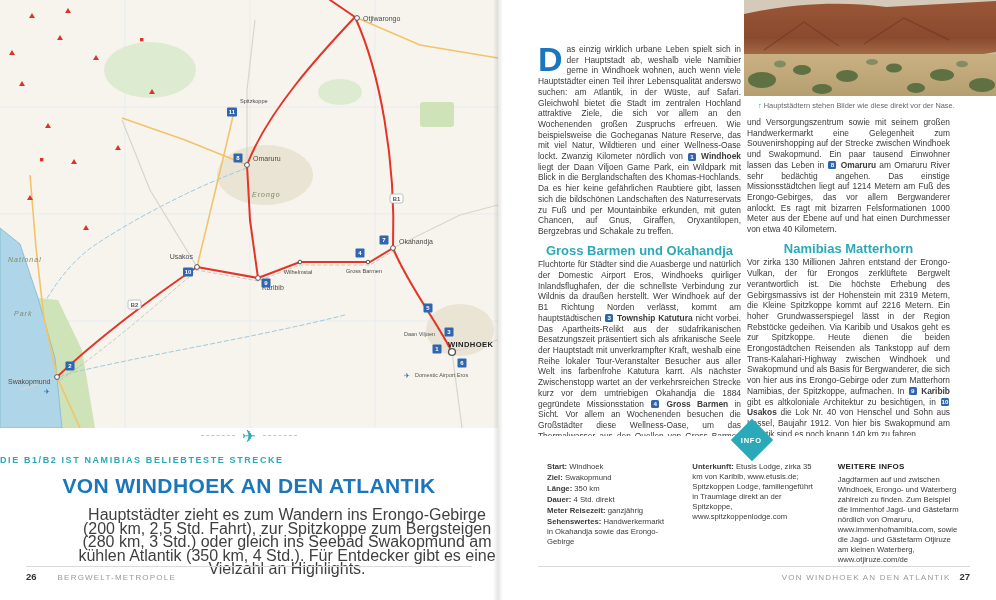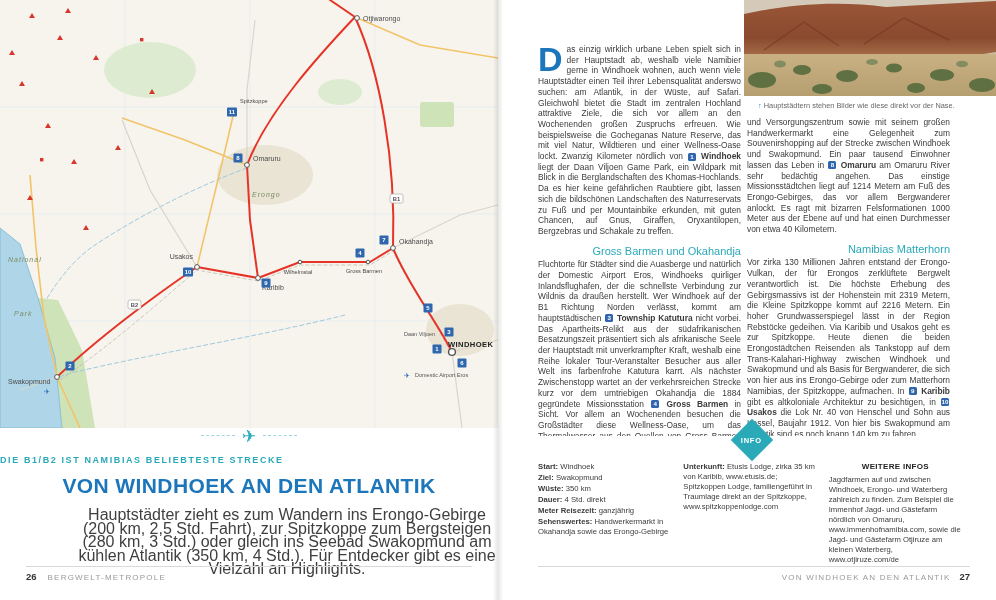--- a/index.html
+++ b/index.html
@@ -22,48 +22,48 @@
     font-size:21px; font-weight:bold; letter-spacing:0.4px; }
   .intro { position:absolute; top:508px; left:39px; width:420px; text-align:center; color:#3f3f3f;
     font-size:16px; line-height:13.5px;margin-left:38px; }
   .rule { position:absolute; top:566px; border-top:1px solid #d9d9d9; }
   .rule-left { left:26px; right:26px; }
   .rule-right { left:40px; right:26px; }
   .footer { position:absolute; top:571px; font-size:8px; color:#999; letter-spacing:1.2px; }
   .footer .pagenum { color:#333; font-weight:bold; font-size:9.5px; letter-spacing:0; }
   .footer-left { left:26px; }
   .footer-right { right:26px; text-align:right; }
-  .footer-left .chapter { margin-left:11px; }
+  .footer-left .chapter { margin-left:21px; }
   .footer-right .pagenum { margin-left:9px; }
 
   
   .photo { position:absolute; left:246px; top:0; width:252px; height:96px; overflow:hidden; }
   .photo svg { display:block; }
   .photo-caption { position:absolute; left:260px; top:101px; width:246px; font-size:7.4px; color:#666; }
   .photo-caption .cap-arrow { color:#2aa9b8; font-weight:bold; margin-right:2px; }
 
   .col { position:absolute; width:203px; text-align:justify; color:#3b3b3b;
     font-size:8.4px; line-height:10.7px; overflow:hidden; }
   .col1 { left:40px; top:44px; height:392px; }
   .col2 { left:249px; top:117px; height:319px; }
   .dropcap { float:left; color:#1b76bb; font-weight:bold; font-size:34px; line-height:29px; padding:1px 4px 0 0; }
-  .subhead { color:#2aa9b8; font-size:11px; font-weight:normal; margin:9px 0 3px 0; text-align:right; }
+  .subhead { color:#2aa9b8; font-size:13px; font-weight:bold; margin:9px 0 3px 0; text-align:center; }
   .marker { display:inline-block; background:#2f66ad; color:#fff; font-size:6.2px; font-weight:bold;
     width:8px; height:8px; line-height:8px; text-align:center; border-radius:1.5px; vertical-align:0.5px; margin:0 1px; }
   .b { font-weight:bold; }
 
   .info-diamond { position:absolute; left:239px; top:425px; width:30px; height:30px; background:#2aa9b8;
     transform:rotate(45deg); display:flex; align-items:center; justify-content:center; }
   .info-diamond span { transform:rotate(-45deg); color:#fff; font-size:7.5px; font-weight:bold; letter-spacing:0.8px; }
   .info-grid { position:absolute; left:40px; top:462px; width:424px; display:flex; gap:12px;
     font-size:7.7px; line-height:10px; color:#3b3b3b; }
-  .info-col { width:134px; }
+  .info-col { width:134px;margin-left:9px; }
   .fact { margin-bottom:1px; }
   .info-col b { font-weight:bold; }
-  .info-head { font-weight:bold; color:#222; letter-spacing:0.3px; margin-bottom:3px; font-size:8px;text-align:center; }
+  .info-head { font-weight:bold; color:#222; letter-spacing:0.3px; margin-bottom:3px; font-size:8px; }
 
   
   text { font-family:"Liberation Sans", sans-serif; }
   .t-town { font-size:7px; fill:#4a4a4a; }
   .t-town-sm { font-size:5.6px; fill:#4a4a4a; }
   .t-capital { font-size:7.6px; font-weight:bold; fill:#222; letter-spacing:0.4px; }
   .t-region { font-size:7px; font-style:italic; fill:#7d8b63; letter-spacing:1px; }
   .t-poi { font-size:5.5px; fill:#555; }
   .t-shield { font-size:5.8px; fill:#555; font-weight:bold; }
   .t-mnum { font-size:6px; fill:#fff; font-weight:bold; }
@@ -306,21 +306,21 @@
     </div>
 
     <div class="info-diamond">
       <span>INFO</span>
     </div>
 
     <div class="info-grid">
       <div class="info-col">
         <div class="fact"><b>Start:</b> <span>Windhoek</span></div>
         <div class="fact"><b>Ziel:</b> <span>Swakopmund</span></div>
-        <div class="fact"><b>Wüste:</b> <span>350 km</span></div>
+        <div class="fact"><b>Länge:</b> <span>350 km</span></div>
         <div class="fact"><b>Dauer:</b> <span>4 Std. direkt</span></div>
         <div class="fact"><b>Meter Reisezeit:</b> <span>ganzjährig</span></div>
         <div class="fact"><b>Sehenswertes:</b> <span>Handwerkermarkt in Okahandja sowie das Erongo-Gebirge</span></div>
       </div>
       <div class="info-col">
         <b>Unterkunft:</b><span> Etusis Lodge, zirka 35 km von Karibib, www.etusis.de; Spitzkoppen Lodge, familiengeführt in Traumlage direkt an der Spitzkoppe, www.spitzkoppenlodge.com</span>
       </div>
       <div class="info-col">
         <div class="info-head">WEITERE INFOS</div>
         <span>Jagdfarmen auf und zwischen Windhoek, Erongo- und Waterberg zahlreich zu finden. Zum Beispiel die Immenhof Jagd- und Gästefarm nördlich von Omaruru, www.immenhofnamibia.com, sowie die Jagd- und Gästefarm Otjiruze am kleinen Waterberg, www.otjiruze.com/de</span>

